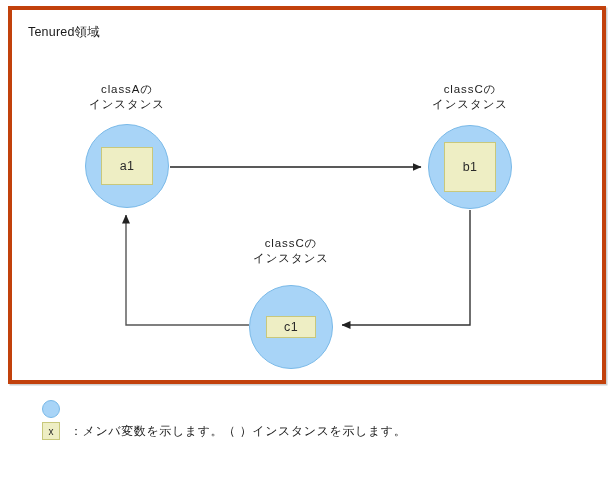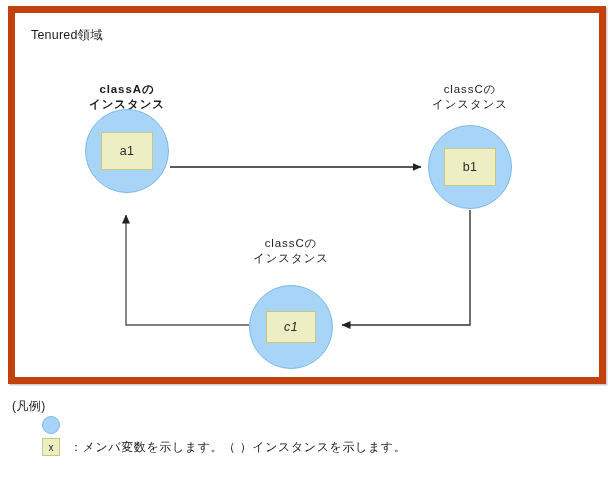--- a/index.html
+++ b/index.html
@@ -17,21 +17,21 @@
   }
 
   
   #tenured-box {
     position: absolute;
     left: 8px;
     top: 6px;
     width: 598px;
     height: 378px;
     background: #ffffff;
-    border: 7px solid #c2410c;
+    border: 4px solid #c2410c;
     box-sizing: border-box;
     box-shadow: 1.5px 1.5px 0 0 #cfcfcf;
   }
   #tenured-title {
     position: absolute;
     left: 16px;
     top: 14px;
     font-size: 12.5px;
     line-height: 16px;
     letter-spacing: 0.2px;
@@ -73,29 +73,29 @@
   .node-caption {
     position: absolute;
     text-align: center;
     font-size: 11.5px;
     line-height: 15px;
     letter-spacing: 0.9px;
     white-space: nowrap;
     color: #1a1a1a;
   }
 
-  #node-a1 { left: 85px;  top: 109px; width: 84px; height: 84px; }
+  #node-a1 { left: 85px;  top: 124px; width: 84px; height: 84px; }
   #node-b1 { left: 428px; top: 125px; width: 84px; height: 84px; }
   #node-c1 { left: 249px; top: 285px; width: 84px; height: 84px; }
 
   #node-a1 .member-box { width: 52px; height: 38px; }
-  #node-b1 .member-box { width: 52px; height: 38px; }
-  #node-c1 .member-box { width: 50px; height: 32px; font-style: italic; }
-
-  #caption-a1 { left: 67px;  top: 82px;  width: 120px; font-weight: bold; }
+  #node-b1 .member-box { width: 52px; height: 50px; }
+  #node-c1 .member-box { width: 50px; height: 22px; }
+
+  #caption-a1 { left: 67px;  top: 82px;  width: 120px; }
   #caption-b1 { left: 410px; top: 82px;  width: 120px; }
   #caption-c1 { left: 231px; top: 236px; width: 120px; }
 
   
   #legend {
     position: absolute;
     left: 10px;
     top: 398px;
     width: 600px;
   }
@@ -202,21 +202,20 @@
 
 <div class="node-caption" id="caption-c1">
   <div>classCの</div>
   <div>インスタンス</div>
 </div>
 <div class="instance" id="node-c1">
   <div class="member-box">c1</div>
 </div>
 
 <div id="legend">
-  <div id="legend-title">(凡例)</div>
 
   <div class="legend-row">
     <div class="legend-glyph">
       <div class="legend-circle"></div>
     </div>
   </div>
 
   <div class="legend-row">
     <div class="legend-glyph">
       <div class="legend-square">x</div>

